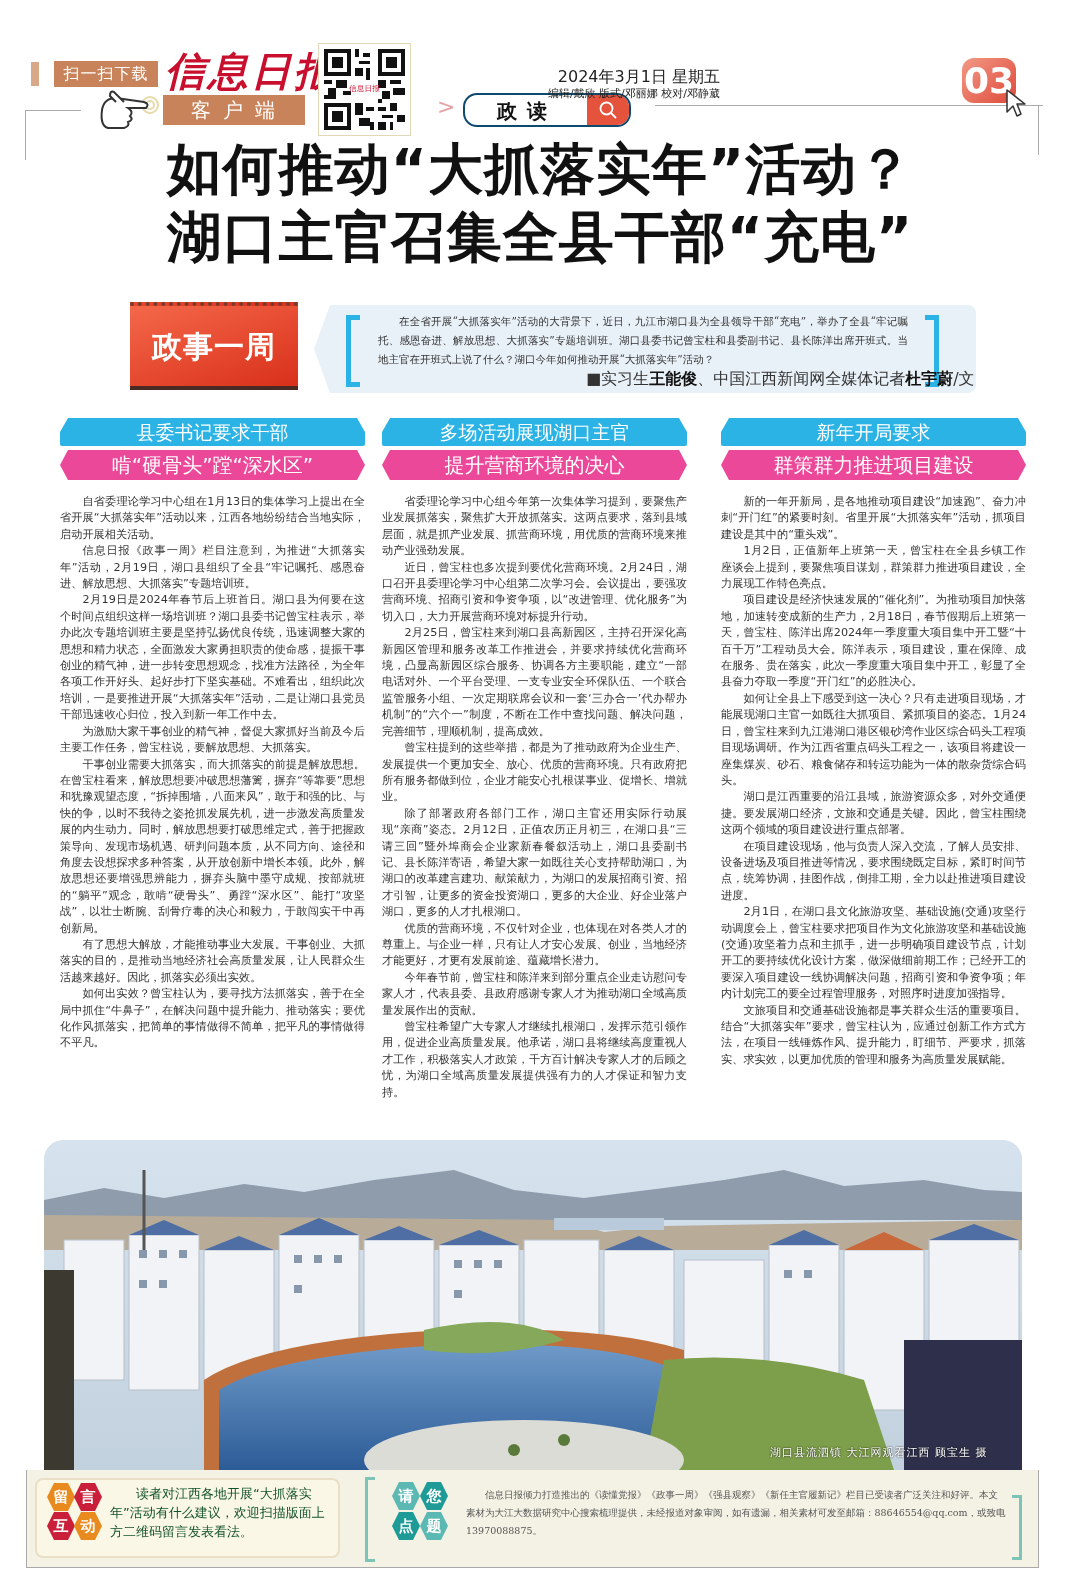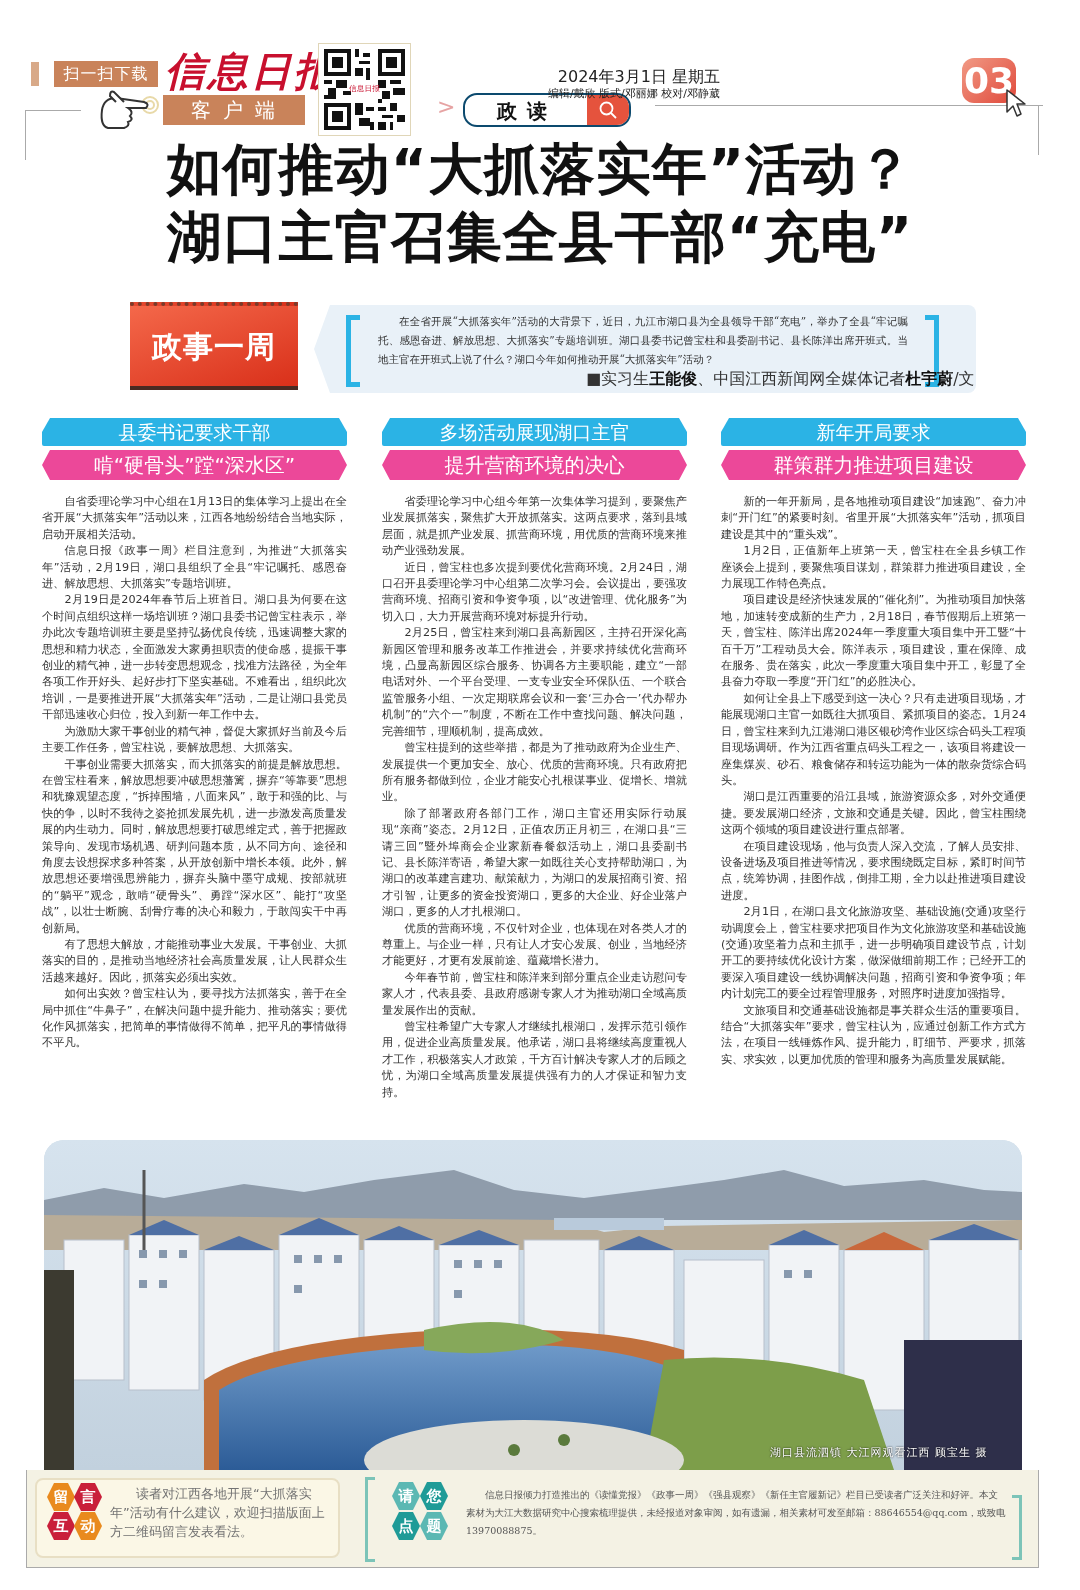--- a/index.html
+++ b/index.html
@@ -36,42 +36,42 @@
   .col-badge { position: absolute; left: 130px; top: 302px; width: 168px; height: 88px; background: linear-gradient(160deg, #f4684a, #d9301a); border-top: 4px dotted #7a3b2a; border-bottom: 4px solid #4a2a22; color: #fff; font-size: 30px; font-weight: bold; text-align: center; line-height: 82px; letter-spacing: 1px; }
   .intro-box { position: absolute; left: 314px; top: 305px; width: 662px; height: 88px; background: #e9f1f8; border-radius: 8px; clip-path: polygon(16px 0, 100% 0, 100% 100%, 16px 100%, 0 50%); }
   .intro-bracket-l { position: absolute; left: 346px; top: 315px; width: 14px; height: 72px; border: 5px solid #2bb3e5; border-right: none; }
   .intro-bracket-r { position: absolute; left: 925px; top: 315px; width: 14px; height: 72px; border: 5px solid #2bb3e5; border-left: none; }
   .intro-text { position: absolute; left: 378px; top: 312px; width: 530px; font-family: "DejaVu Serif", serif; font-size: 10.5px; line-height: 19px; color: #333; text-indent: 2em; text-align: justify; }
   .intro-byline { position: absolute; left: 586px; top: 369px; font-family: "DejaVu Serif", serif; font-size: 16px; color: #333; }
   .intro-byline b { font-family: "DejaVu Sans", sans-serif; font-weight: bold; color: #111; }
 
   
   .column { position: absolute; top: 418px; width: 305px; }
-  .col1 { left: 42px; }
+  .col1 { left: 60px; }
   .col2 { left: 382px; }
   .col3 { left: 721px; }
   .sub-top { height: 28px; background: #2bb3e5; color: #fff; font-size: 19px; text-align: center; line-height: 28px; border-radius: 8px 8px 2px 2px; clip-path: polygon(8px 0, calc(100% - 8px) 0, 100% 50%, 100% 100%, 0 100%, 0 50%); }
   .sub-bot { margin-top: 4px; height: 30px; background: #ec4899; color: #fff; font-size: 20px; text-align: center; line-height: 30px; clip-path: polygon(8px 0, calc(100% - 8px) 0, 100% 50%, calc(100% - 8px) 100%, 8px 100%, 0 50%); }
   .body-text { margin-top: 14px; font-size: 11.2px; line-height: 16.4px; color: #333; text-align: justify; }
   .body-text p { text-indent: 2em; }
 
   
   .photo-frame { position: absolute; left: 44px; top: 1140px; width: 978px; height: 330px; border-radius: 20px 20px 0 0; overflow: hidden; background: linear-gradient(#cfdde8 0%, #c5d6e4 14%, #9aa7b5 18%, #b5b0a5 24%, #e9ecef 30%, #dfe3e8 60%, #b8c4b0 78%, #8aa06a 88%, #c9c8bf 100%); }
   .photo-frame svg { width: 100%; height: 100%; display: block; }
   .photo-caption { position: absolute; left: 770px; top: 1445px; font-family: "DejaVu Serif", serif; font-size: 11px; color: #fff; text-shadow: 0 0 2px #000; letter-spacing: 1px; }
 
   
   .bottom-wrap { position: absolute; left: 26px; top: 1470px; width: 1013px; height: 98px; border: 1px solid #aaa; border-top: none; background: #f4f2e4; }
   .msg-box { position: absolute; left: 35px; top: 1478px; width: 305px; height: 80px; background: #fbf7e6; border: 2px solid #e8dfc4; border-radius: 8px; }
   .hex { position: absolute; width: 28px; height: 28px; color: #fff; font-size: 15px; font-weight: bold; text-align: center; line-height: 28px; clip-path: polygon(25% 0, 75% 0, 100% 50%, 75% 100%, 25% 100%, 0 50%); }
   .hex.orange { background: #e98a1e; }
   .hex.red { background: #c91f3a; }
   .hex.teal { background: #1f9b97; }
   .hex.lteal { background: #5bb8b3; }
-  .msg-text { position: absolute; left: 110px; top: 1484px; width: 220px; font-size: 13px; line-height: 19px; color: #737373; text-indent: 2em; }
+  .msg-text { position: absolute; left: 110px; top: 1484px; width: 220px; font-size: 13px; line-height: 19px; color: #14532d; text-indent: 2em; }
   .tip-bracket { position: absolute; left: 365px; top: 1477px; width: 10px; height: 85px; border: 3px solid #7cc4b8; border-right: none; }
   .tip-bracket-r { position: absolute; left: 1012px; top: 1495px; width: 10px; height: 65px; border: 3px solid #7cc4b8; border-left: none; }
   .tip-text { position: absolute; left: 466px; top: 1486px; width: 540px; font-family: "DejaVu Serif", serif; font-size: 9.5px; line-height: 18px; color: #555; text-indent: 2em; }
 </style>
 </head>
 <body>
 
 <div class="masthead">
   <div class="mh-bar"></div>
   <div class="scan-label">扫一扫下载</div>

